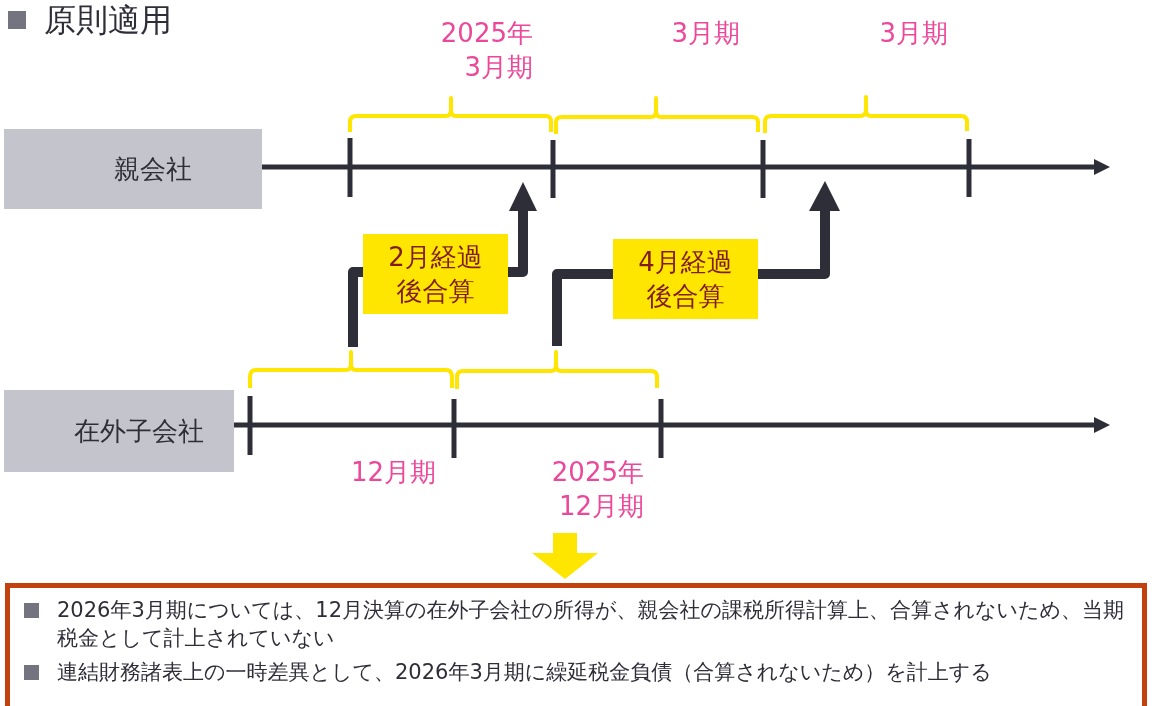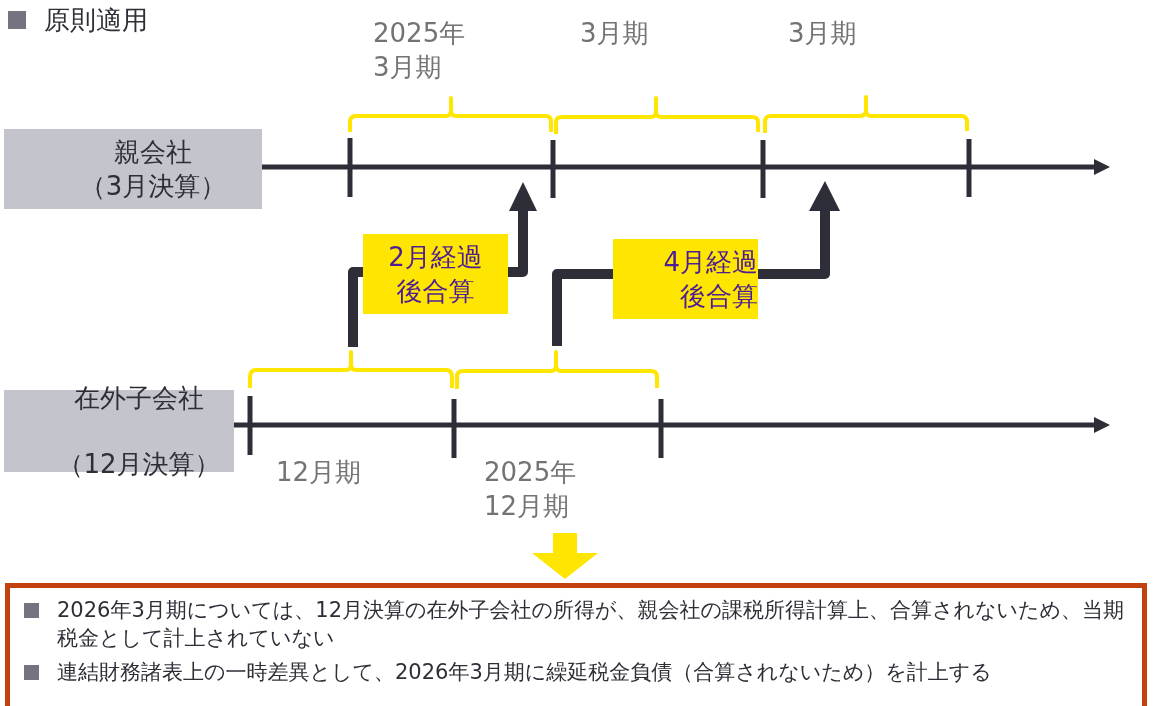--- a/index.html
+++ b/index.html
@@ -1,25 +1,25 @@
 <!DOCTYPE html>
 <html><head>
   <meta charset="utf-8">
   <style>
     html, body { margin: 0; padding: 0; background: #ffffff; }
     body { width: 1155px; height: 706px; position: relative; overflow: hidden;
            font-family: "DejaVu Sans", "Liberation Sans", sans-serif; color: #2e2e38; }
     .abs { position: absolute; }
-    .section-title { left: 8px; top: 2px; font-size: 26px; line-height: 36px; display: flex; align-items: center; }
+    .section-title { left: 8px; top: 2px; font-size: 32px; line-height: 36px; display: flex; align-items: center; }
     .section-title .sq { width: 18px; height: 18px; background: #747480; margin-right: 18px; }
-    .period-label { font-size: 26px; line-height: 34px; text-align: left; width: 160px; color: #737373; }
+    .period-label { font-size: 26px; line-height: 34px; text-align: right; width: 160px; color: #ec4899; }
     .entity-box { background: #c4c4cd; font-size: 26px; line-height: 34px; text-align: center;
                   display: flex; flex-direction: column; justify-content: center; color: #2e2e38; padding-left: 40px; }
     .callout { background: #ffe600; font-size: 26px; line-height: 34px; text-align: center;
-               display: flex; flex-direction: column; justify-content: center; color: #4c1d95; }
+               display: flex; flex-direction: column; justify-content: center; color: #7f1d1d; }
     svg.diagram { position: absolute; left: 0; top: 0; }
     .note-box { left: 5px; top: 583px; width: 1142px; height: 134px; border: 5px solid #c2410c; box-sizing: border-box; }
     .note-item { position: absolute; left: 14px; font-size: 21px; line-height: 28px; display: flex; color: #2e2e38; }
     .note-item .sq { width: 15px; height: 15px; background: #747480; margin-top: 7px; margin-right: 18px; flex: 0 0 auto; }
     .note-item .txt { width: 1070px; }
   </style>
 </head>
 <body>
 
 <div class="abs section-title">
@@ -79,41 +79,39 @@
 </div>
 <div class="abs period-label" style="left:580px; top:16px;">
   <div>3月期</div>
 </div>
 <div class="abs period-label" style="left:788px; top:16px;">
   <div>3月期</div>
 </div>
 
 <div class="abs entity-box" style="left:4px; top:129px; width:218px; height:80px;">
   <div>親会社</div>
-  <div>（3月決算）</div>
 </div>
 
 <div class="abs entity-box" style="left:4px; top:390px; width:190px; height:82px;gap:32px;">
   <div>在外子会社</div>
-  <div>（12月決算）</div>
 </div>
 
 <div class="abs period-label" style="left:276px; top:455px;">
   <div>12月期</div>
 </div>
 <div class="abs period-label" style="left:484px; top:455px;">
   <div>2025年</div>
   <div>12月期</div>
 </div>
 
 <div class="abs callout" style="left:363px; top:234px; width:145px; height:80px;">
   <div>2月経過</div>
   <div>後合算</div>
 </div>
-<div class="abs callout" style="left:613px; top:239px; width:145px; height:80px;align-items:flex-end;">
+<div class="abs callout" style="left:613px; top:239px; width:145px; height:80px;">
   <div>4月経過</div>
   <div>後合算</div>
 </div>
 
 <div class="abs note-box">
   <div class="note-item" style="top:8px;">
     <span class="sq"></span>
     <span class="txt">2026年3月期については、12月決算の在外子会社の所得が、親会社の課税所得計算上、合算されないため、当期税金として計上されていない</span>
   </div>
   <div class="note-item" style="top:70px;">

